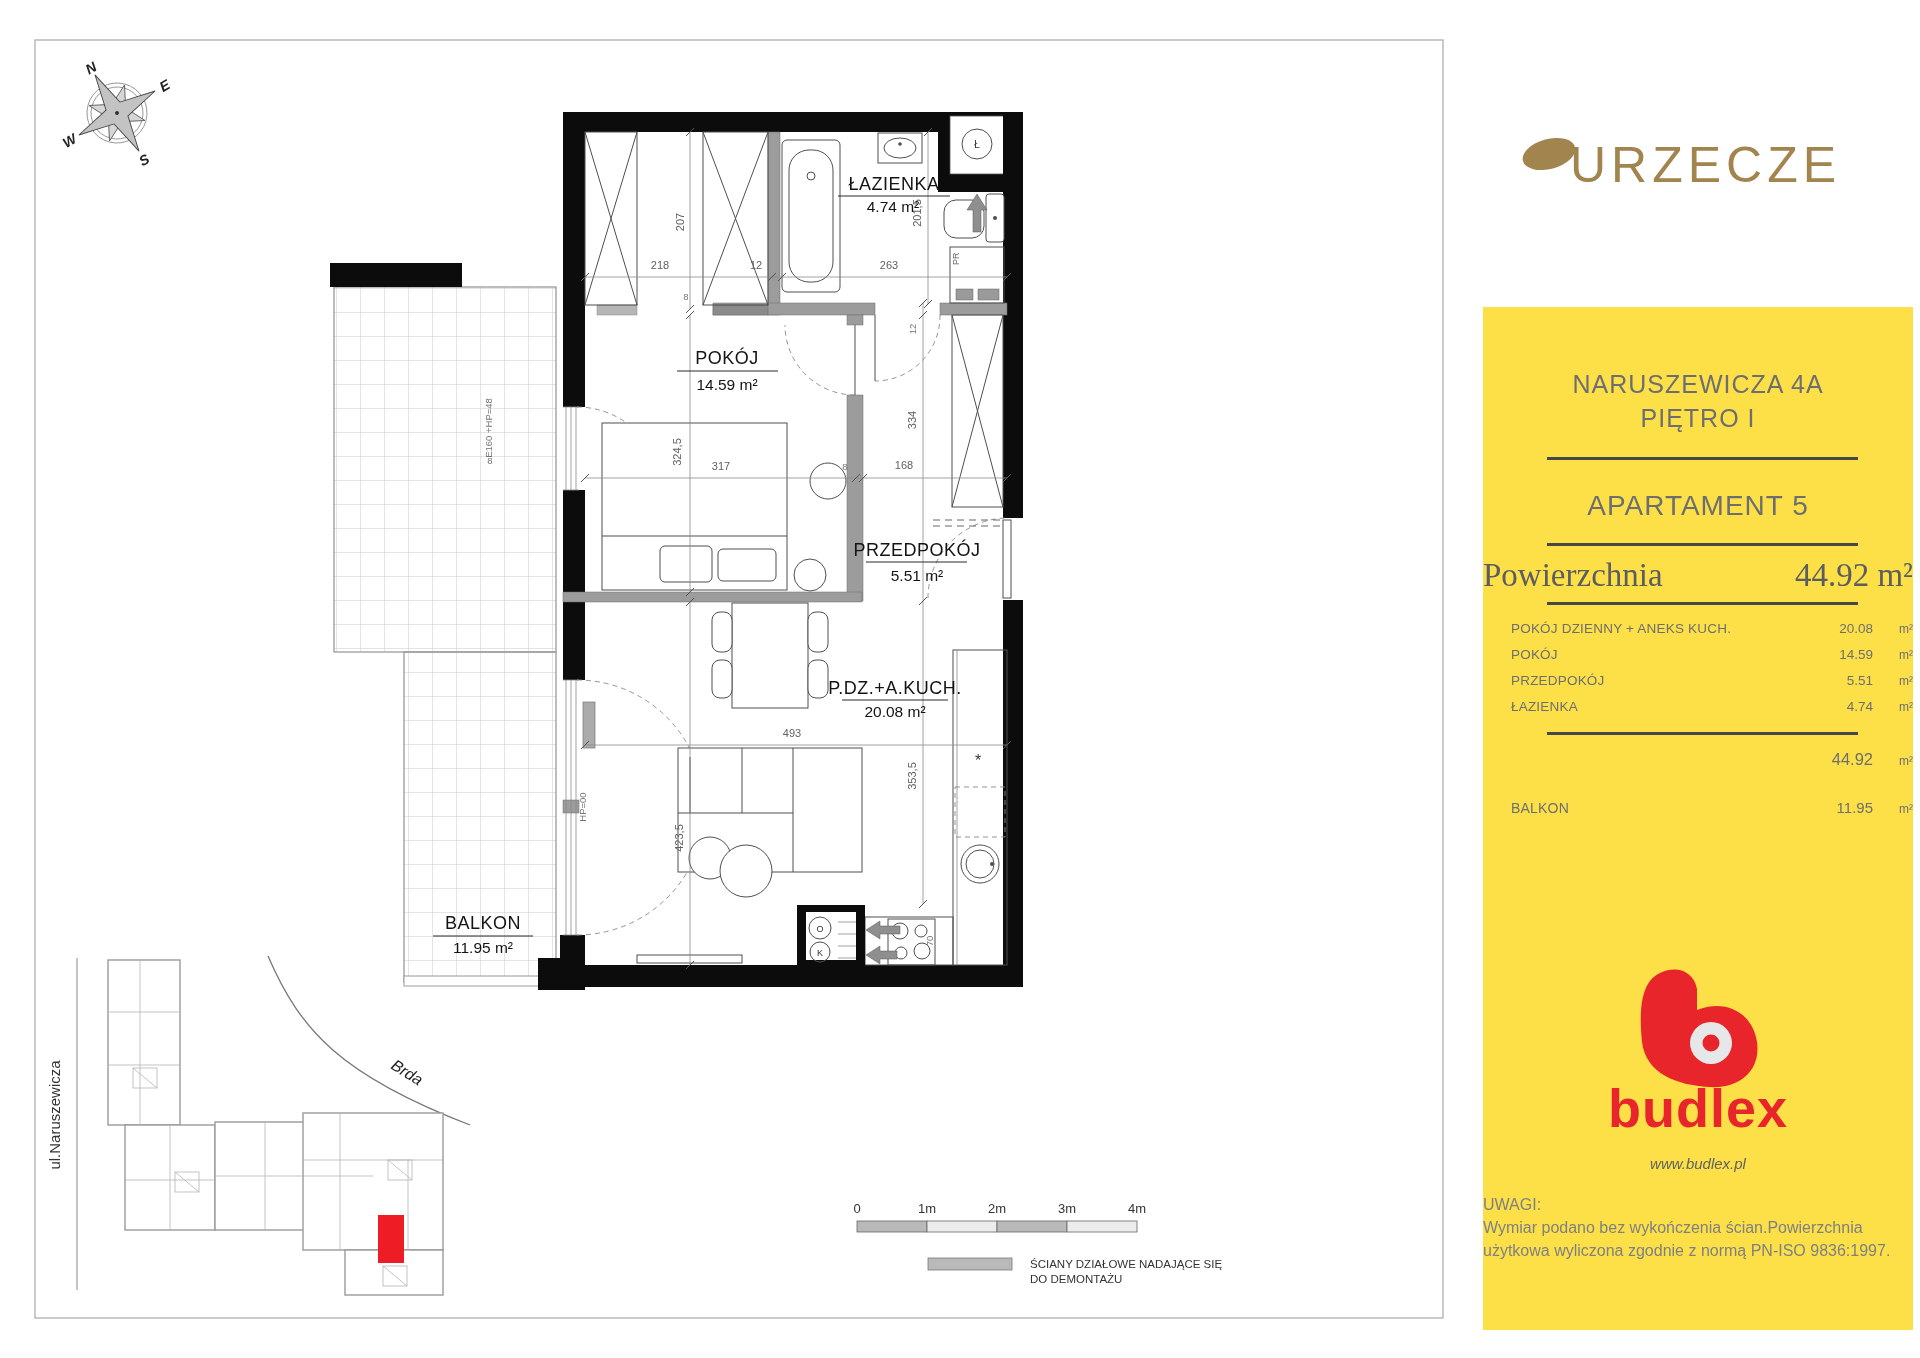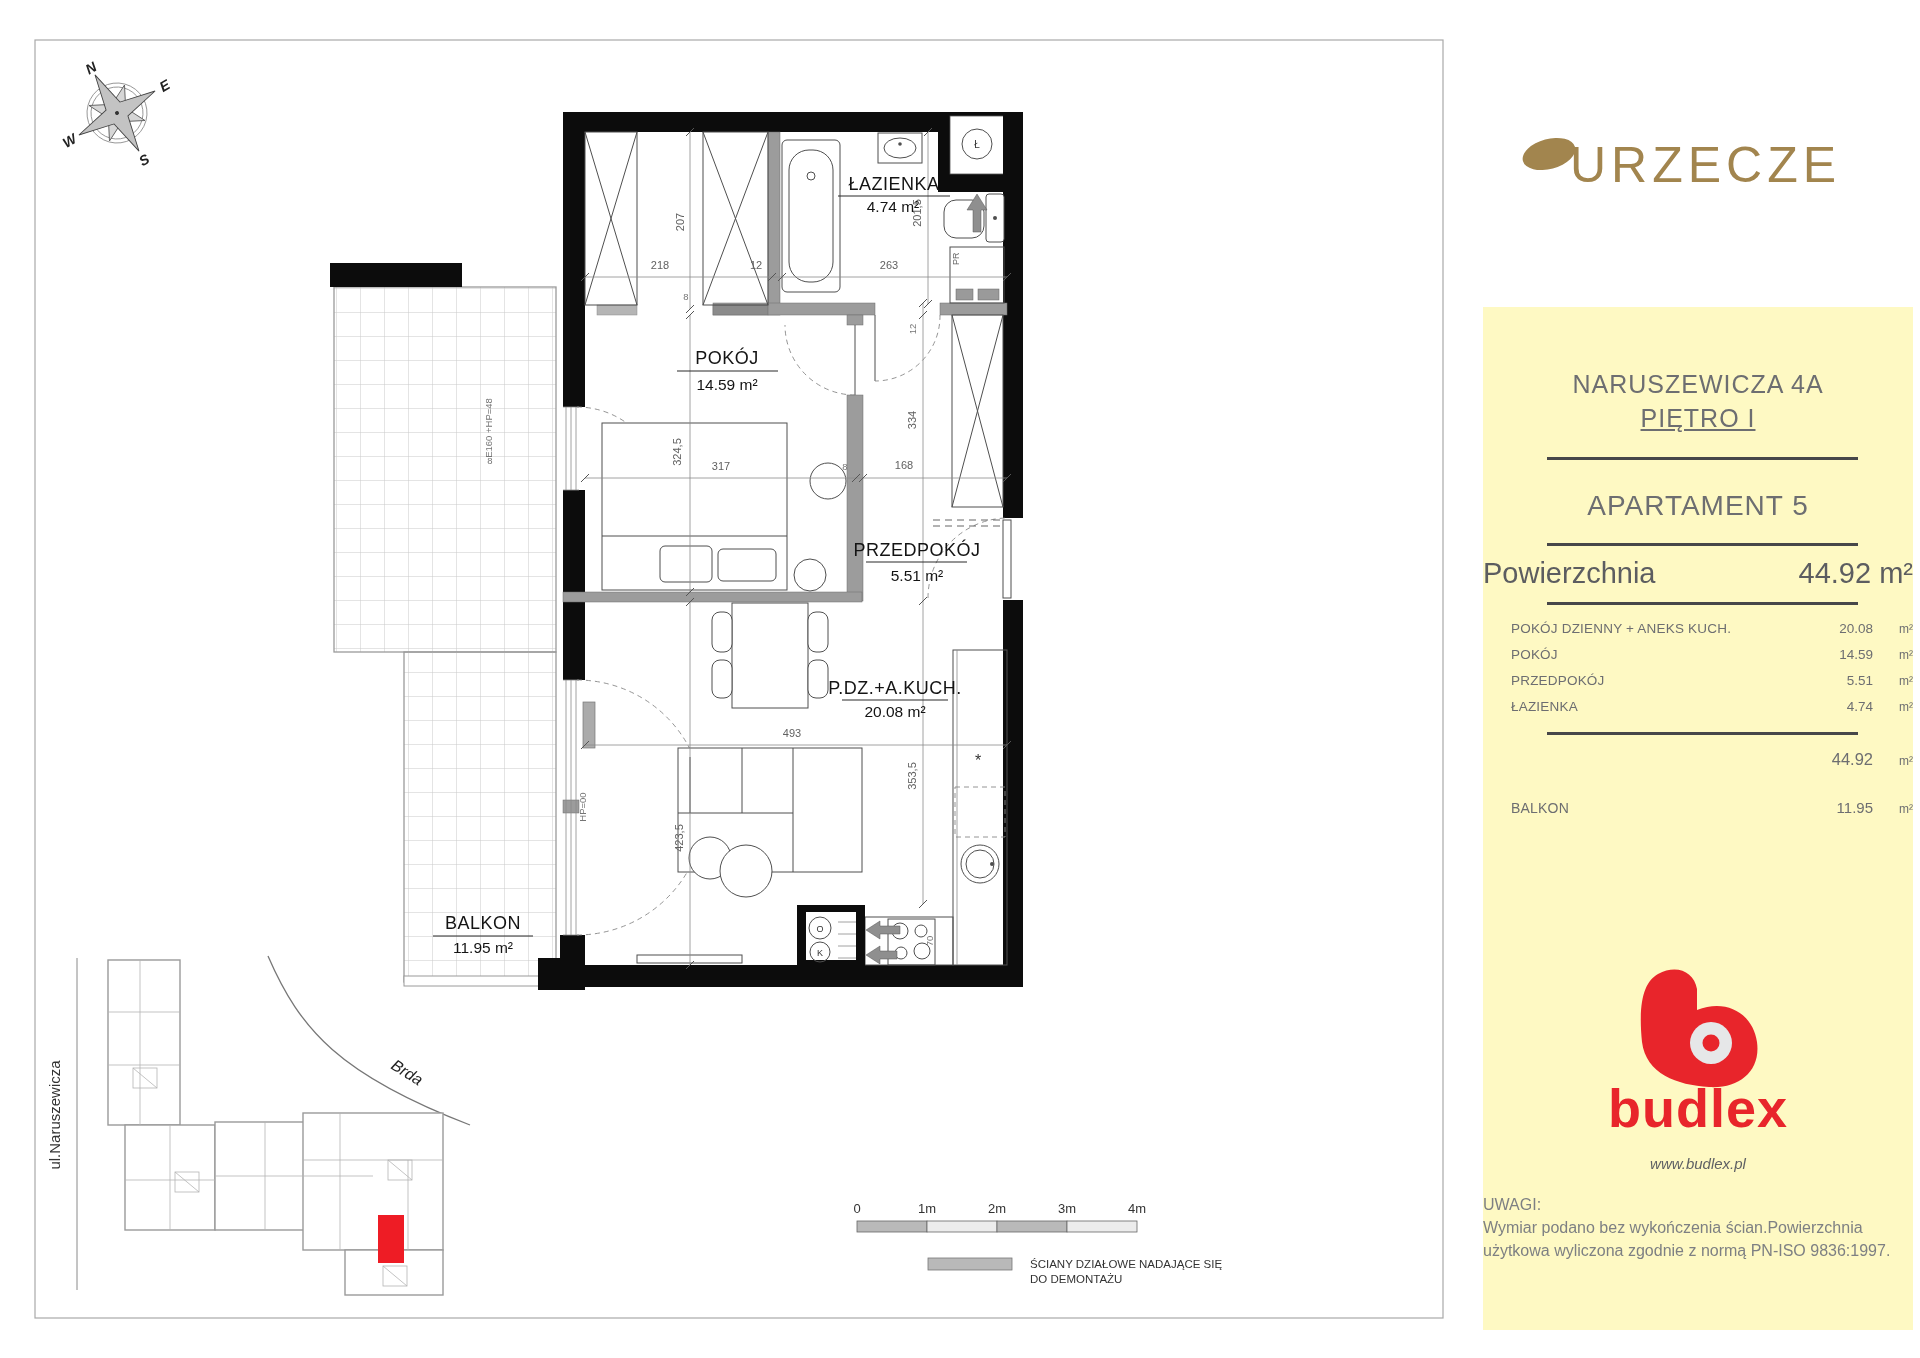--- a/index.html
+++ b/index.html
@@ -1,26 +1,26 @@
 <!DOCTYPE html>
 <html><head>
 <meta charset="utf-8">
 <style>
   html,body{margin:0;padding:0;background:#fff;font-family:"Liberation Sans",sans-serif;}
   #stage{position:relative;width:1920px;height:1358px;background:#fff;overflow:hidden;}
   #plan-svg{position:absolute;left:0;top:0;}
   
-  .panel{position:absolute;left:1483px;top:307px;width:430px;height:1023px;background:#fef9c3;}
+  .panel{position:absolute;left:1483px;top:307px;width:430px;height:1023px;background:#fde047;}
   .panel .abs{position:absolute;left:0;right:0;}
   .addr{text-align:center;font-size:25px;color:#6d6e71;letter-spacing:1px;}
-  .a1{top:63px;} .a2{top:97px;text-decoration:underline;}
+  .a1{top:63px;} .a2{top:97px;}
   .pdiv{position:absolute;left:64px;right:55px;height:3px;background:#474749;}
   .d1{top:150px;} .d2{top:236px;} .d3{top:295px;} .d4{top:425px;}
   .apart{top:183px;text-align:center;font-size:28px;color:#6d6e71;letter-spacing:1px;}
-  .powrow{top:250px;left:64px;right:55px;display:flex;justify-content:space-between;align-items:baseline;font-size:29px;color:#5c5d60;}
+  .powrow{top:250px;left:64px;right:55px;display:flex;justify-content:space-between;align-items:baseline;font-size:33px;color:#5c5d60;font-family:Liberation Serif, serif;}
   .rooms{top:314px;left:64px;right:55px;}
   .prow{display:flex;align-items:baseline;height:26px;font-size:13.5px;color:#6d6e71;}
   .plab{flex:1;letter-spacing:.2px;margin-left:28px;}
   .pval{width:48px;text-align:right;}
   .punit{width:40px;text-align:right;font-size:12px;}
   .totrow{top:443px;left:64px;right:55px;display:flex;justify-content:flex-end;align-items:baseline;font-size:16.5px;color:#6d6e71;}
   .balkrow{top:492px;left:64px;right:55px;display:flex;align-items:baseline;font-size:14px;color:#6d6e71;}
   .bval{width:48px;text-align:right;font-size:15px;}
   .brand{top:770px;text-align:center;font-weight:bold;font-size:54px;color:#e8252b;letter-spacing:1px;}
   .www{top:848px;text-align:center;font-size:15px;color:#5f6164;font-style:italic;}

